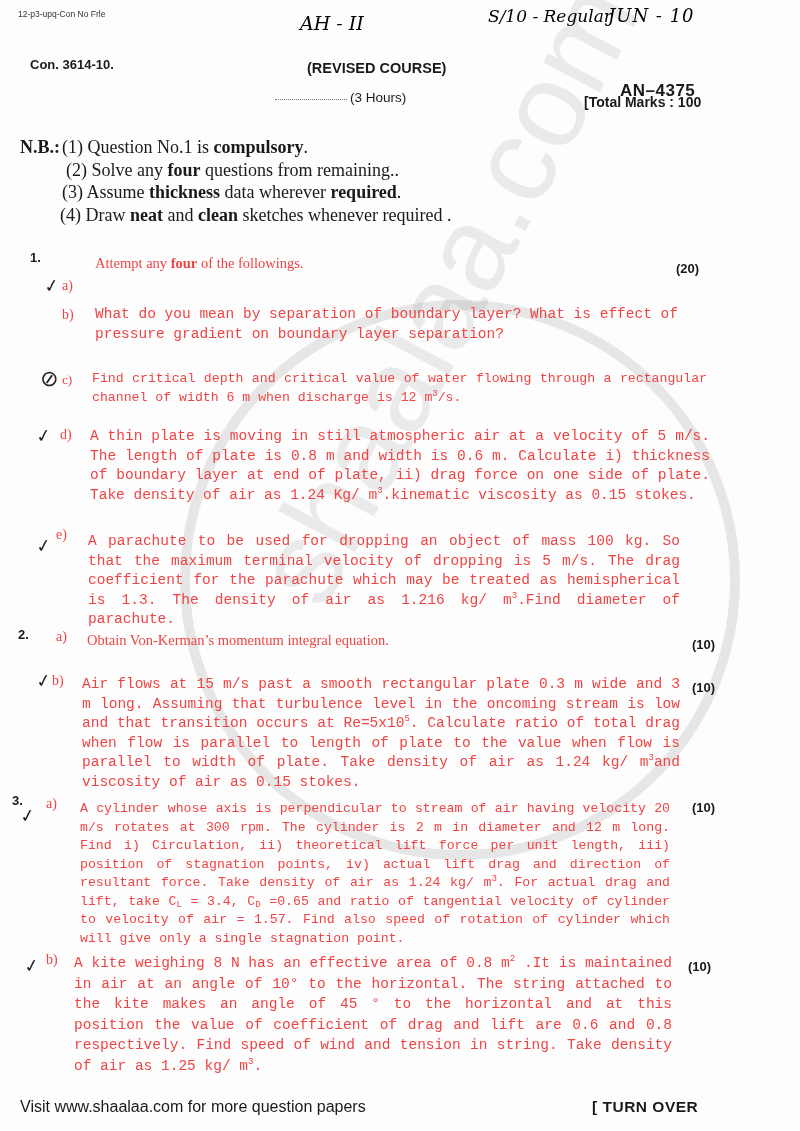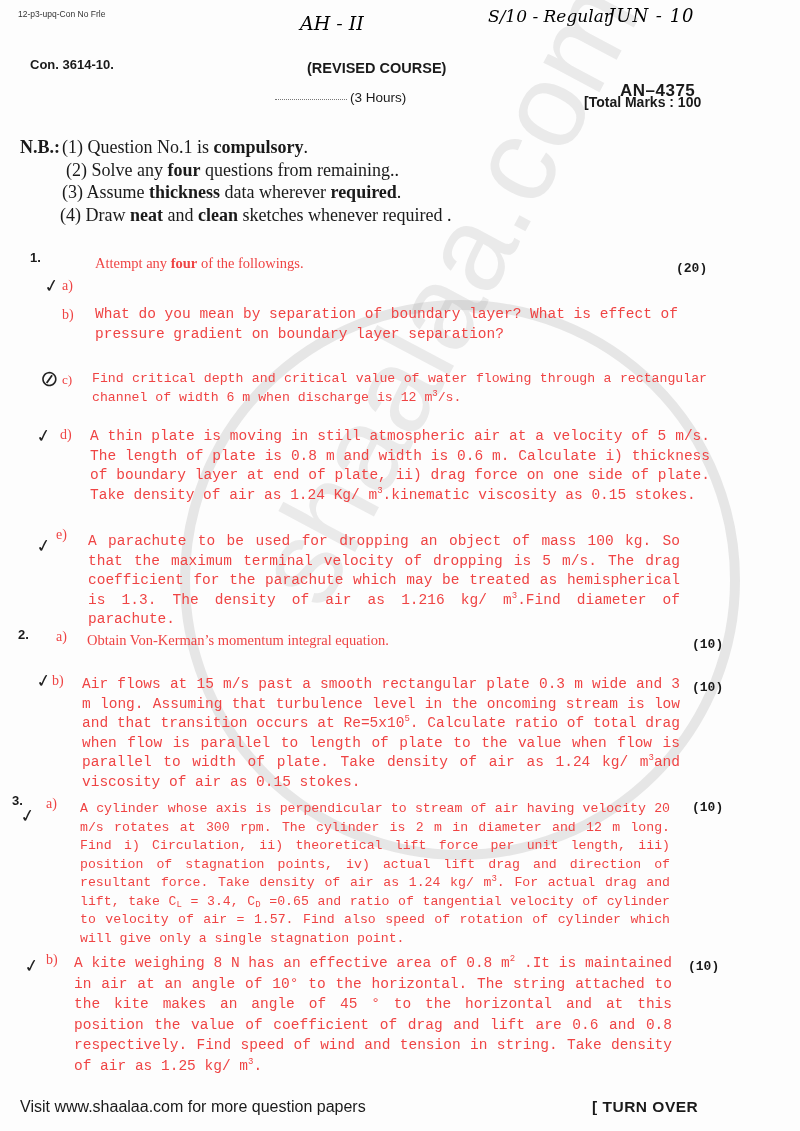--- a/index.html
+++ b/index.html
@@ -25,21 +25,21 @@
   .nb { left: 20px; top: 136px; font-size: 18px; line-height: 22.5px; }
   .nb .row { position: relative; }
   .nb .label { font-weight: bold; display: inline-block; width: 42px; }
   .nb .ind1 { padding-left: 46px; }
   .nb .ind2 { padding-left: 42px; }
   .nb b { font-weight: bold; }
 
   .qtext { font-family: "Liberation Serif", serif; font-size: 14.5px; line-height: 19.5px; color: #ef4444; }
   .qnum { position: absolute; font-family: "Liberation Sans", sans-serif; font-size: 13px; font-weight: bold; }
   .sub { position: absolute; font-size: 14px; }
-  .mark { position: absolute; font-family: Liberation Mono, monospace; font-size: 13px; font-weight: bold; }
+  .mark { position: absolute; font-family: Liberation Sans, sans-serif; font-size: 13px; font-weight: bold; }
   .block { position: absolute; width: 600px; font-family: Liberation Mono, monospace; }
   .just { text-align: justify; text-align-last: left; white-space: normal; }
   .small { font-size: 13.2px; line-height: 18.5px; }
 
   .tick { position: absolute; color: #222; font-family: "DejaVu Sans", sans-serif; font-size: 18px; transform: rotate(-10deg); }
 
   .watermark { position: absolute; left: 180px; top: 300px; width: 560px; height: 560px; border: 10px solid rgba(150,150,150,0.22); border-radius: 50%; box-sizing: border-box; pointer-events: none; }
   .watermark-text { position: absolute; left: 225px; top: 560px; font-family: "Liberation Sans", sans-serif; font-size: 120px; color: rgba(150,150,150,0.18); transform: rotate(-62deg); transform-origin: left top; pointer-events: none; white-space: nowrap; }
 
   .footer-left { left: 20px; top: 1098px; font-size: 16px; }

